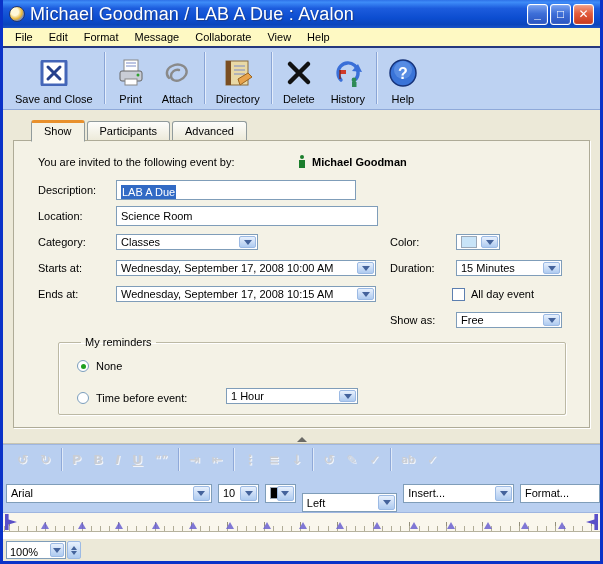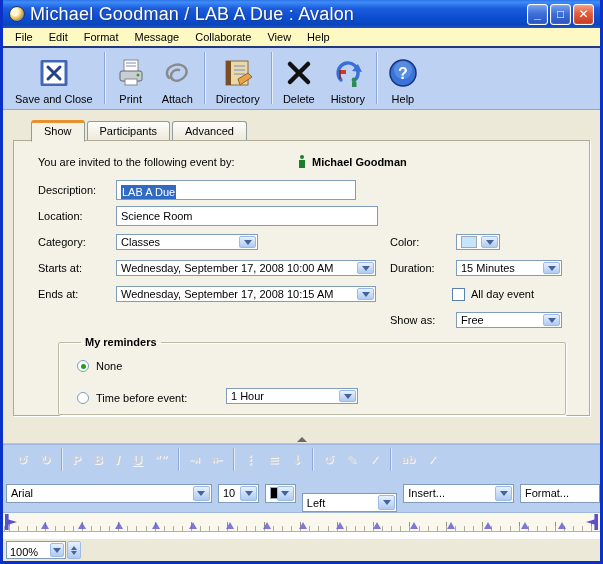--- a/index.html
+++ b/index.html
@@ -36,21 +36,21 @@
   .tb-btn .cap { margin-top:2px; white-space:nowrap; }
   .tb-sep { width:1px; align-self:stretch; background:#8AA5D6; box-shadow:1px 0 0 #E4EDFB; margin:2px 3px; }
 
   
   .beige { flex:0 0 318px; display:flex; flex-direction:column; background:#ECE9D8; }
   .tabstrip { height:30px; flex:0 0 30px; display:flex; align-items:flex-end; padding-left:28px; }
   .tab { border:1px solid #919B9C; border-bottom:none; border-radius:3px 3px 0 0; padding:3px 12px 4px 12px;
     background:linear-gradient(180deg,#FDFDFB 0%,#ECE9D8 100%); margin-right:2px; position:relative; top:1px; }
   .tab.active { background:#F4F2E6; border-top:3px solid #E8902C; padding-top:2px; top:1px; z-index:3; border-bottom:1px solid #F4F2E6; margin-bottom:-1px; }
   .panel { flex:0 0 272px; margin:0 10px; background:#F4F2E6; border:1px solid #AEAB97; box-shadow:1px 1px 0 #FFFFFF;
-    padding:12px 0 0 24px; position:relative; z-index:2; }
+    padding:12px 0 12px 24px; position:relative; z-index:2; }
 
   .frow { position:relative; height:20px; margin-bottom:6px; display:flex; align-items:center; }
   .frow.invite { height:18px; margin-bottom:9px; }
   .lbl { width:78px; flex:0 0 78px; }
   .col2 { position:absolute; left:352px; display:flex; align-items:center; }
   .col2 .lbl2 { width:66px; flex:0 0 66px; }
 
   .xp-input { height:20px; border:1px solid #7F9DB9; background:#fff; display:flex; align-items:center; padding-left:4px; }
   .sel-txt { background:#316AC5; color:#fff; padding:1px 1px; }
 
@@ -65,21 +65,21 @@
   .swatch.lightblue { background:#C8E4F8; }
   .swatch.black { background:#000; }
 
   .xp-check { width:13px; height:13px; border:1px solid #5C7FB0; background:#fff; margin-right:6px; }
   .xp-radio { width:12px; height:12px; border:1px solid #7B9EBD; border-radius:50%; background:#fff; margin-right:7px;
     display:flex; align-items:center; justify-content:center; }
   .xp-radio.on::after { content:""; width:5px; height:5px; border-radius:50%; background:#1FA11F; }
 
   fieldset.reminders { margin:4px 23px 0 20px; border:1px solid #BCB9A4; border-radius:2px; box-shadow:1px 1px 0 #fff, inset 1px 1px 0 #fff;
     padding:8px 0 10px 18px; }
-  fieldset.reminders legend { padding:0 4px; margin-left:4px;font-weight:bold; }
+  fieldset.reminders legend { padding:0 4px; margin-left:4px; }
   .rrow { display:flex; align-items:center; height:20px; margin-bottom:8px; }
   .rrow:last-child { margin-bottom:0;align-items:flex-end; }
 
   
   .divider { flex:0 0 16px; position:relative; background:#ECE9D8; border-bottom:1px solid #C8C5B2; }
   .divider .grip { position:absolute; left:50%; bottom:1px; transform:translateX(-50%);
     width:0; height:0; border-left:5px solid transparent; border-right:5px solid transparent; border-bottom:5px solid #6A6A66; }
 
   
   .fmtbar { flex:0 0 30px; background:#B9CFF0; display:flex; align-items:center; padding:0 8px;

